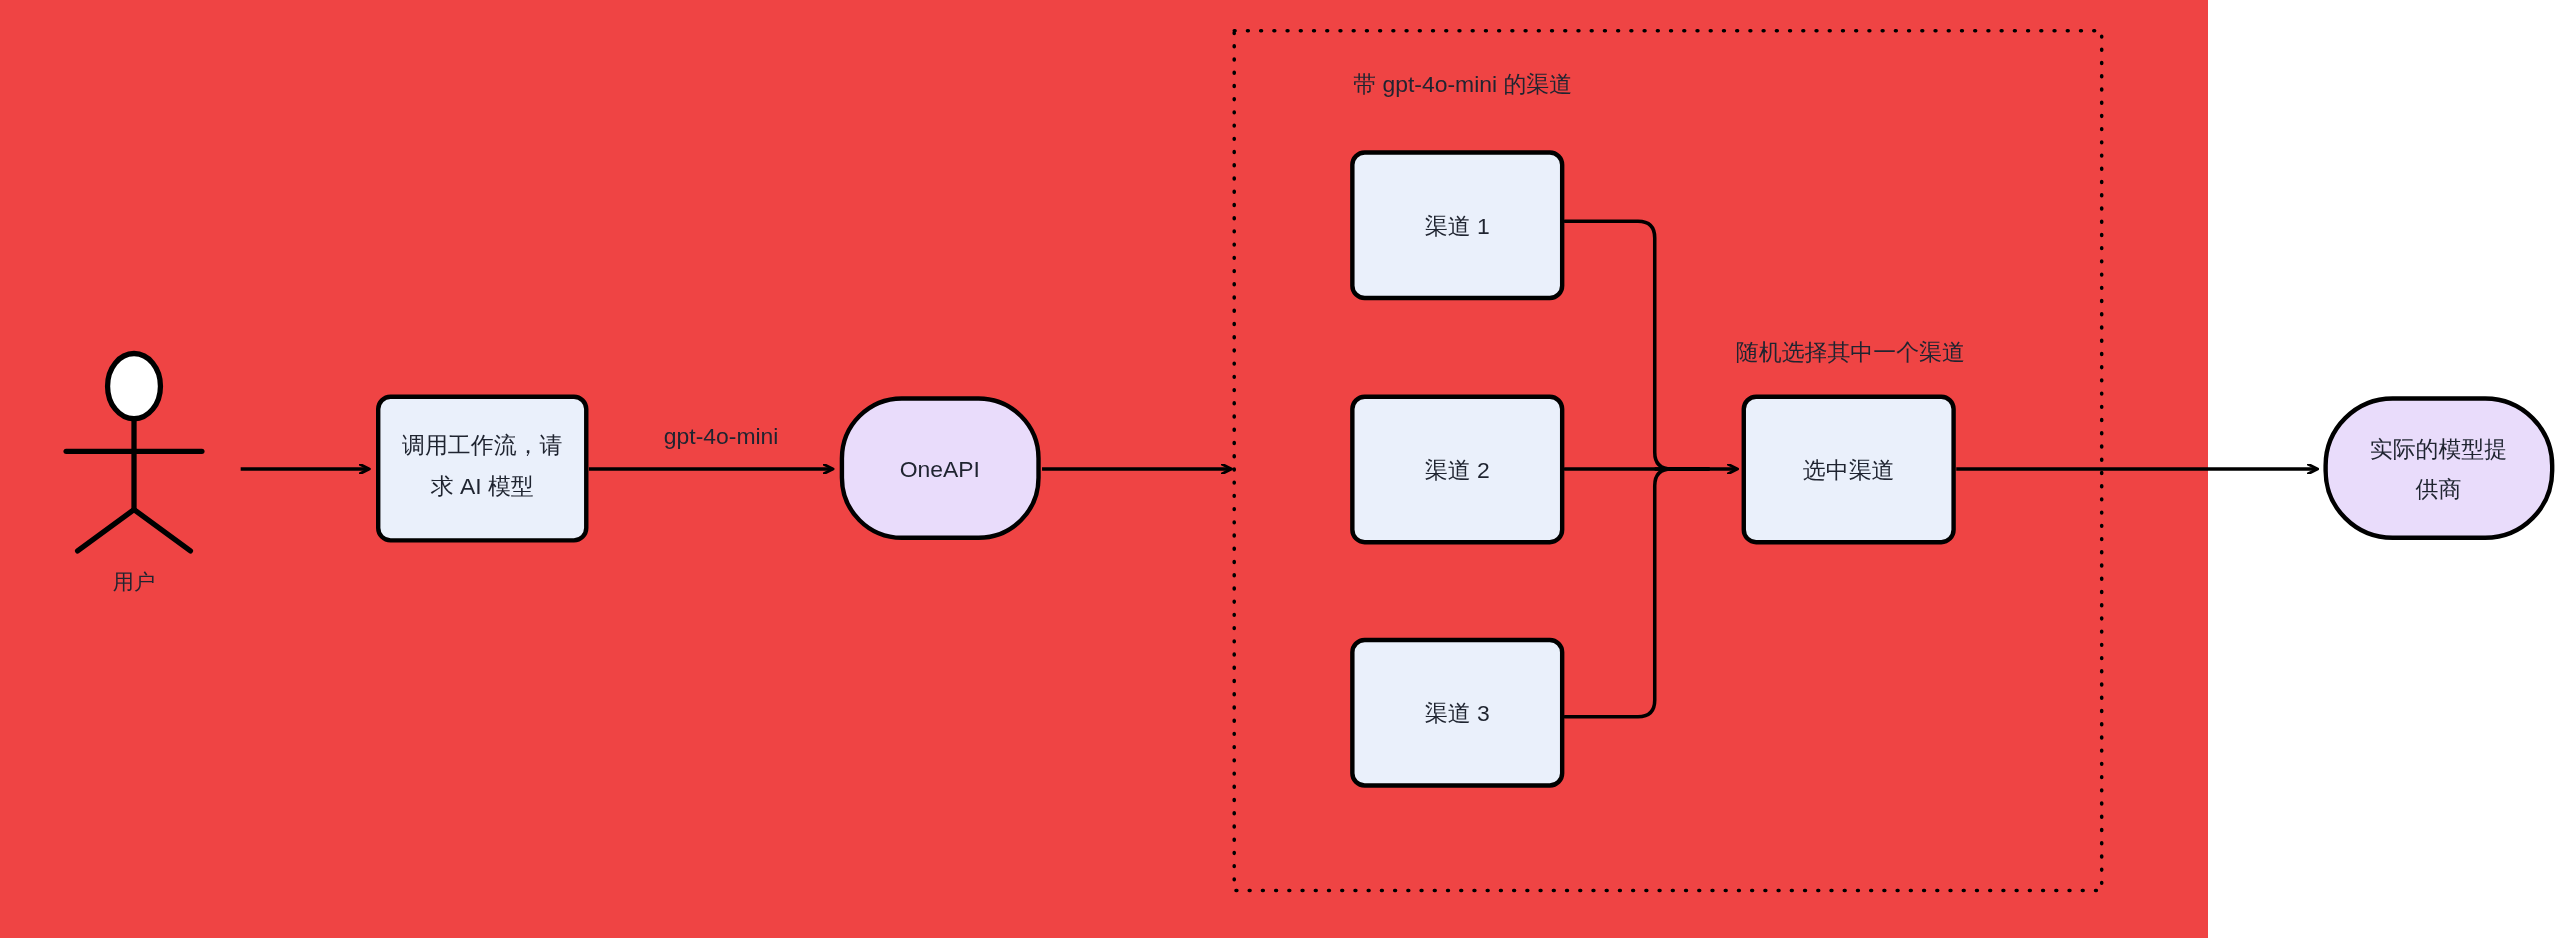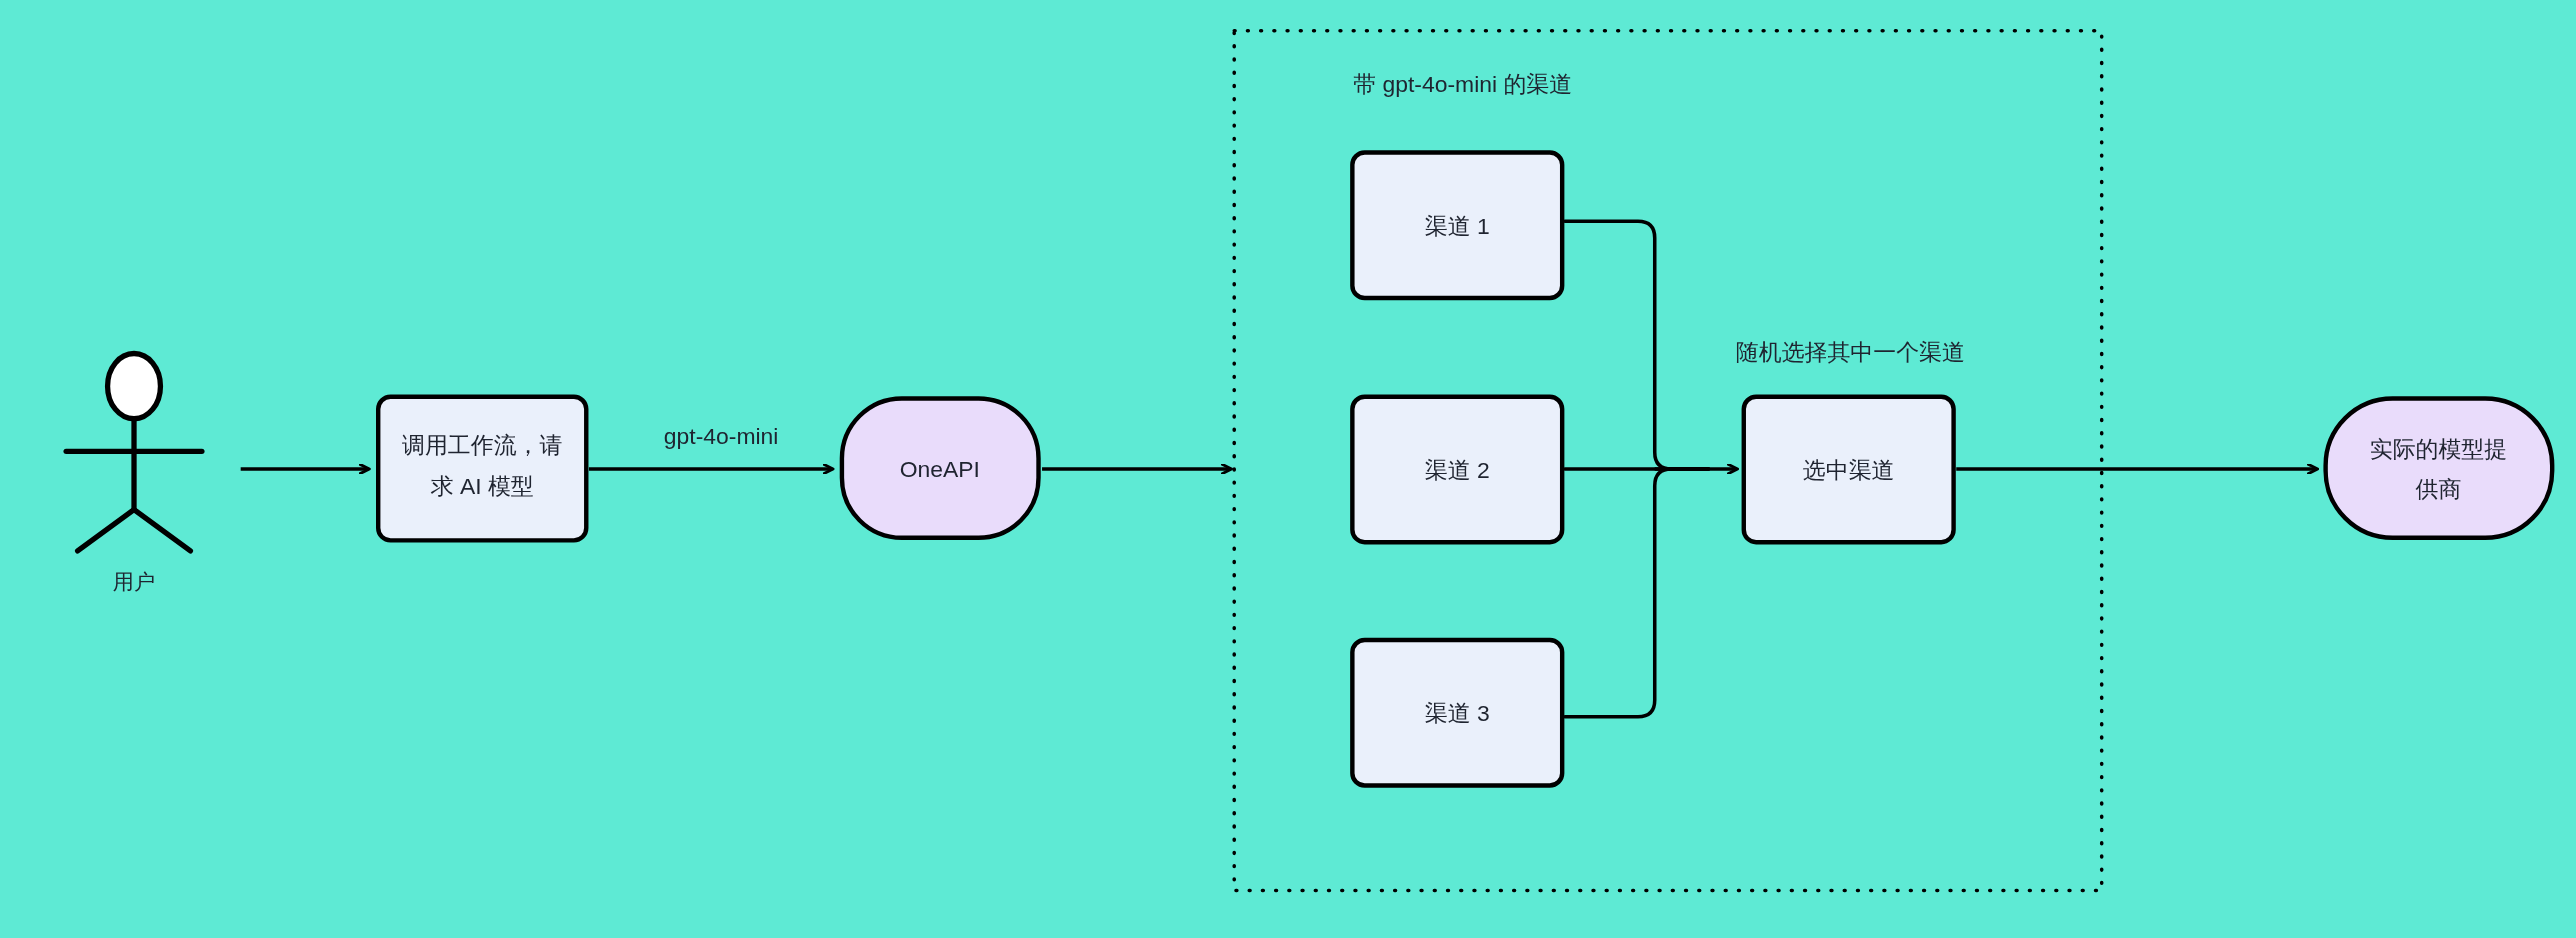--- a/index.html
+++ b/index.html
@@ -8,23 +8,23 @@
     background: #ffffff;
   }
   body {
     width: 2576px;
     height: 938px;
     font-family: "Liberation Sans", "DejaVu Sans", sans-serif;
     overflow: hidden;
   }
   #diagram-root {
     position: relative;
-    width: 2576px;
+    width: 2208px;
     height: 938px;
-    background: #5eead4;
+    background: #ef4444;
   }
   svg.canvas {
     position: absolute;
     left: 0;
     top: 0;
     width: 2576px;
     height: 938px;
   }
   .node-label, .edge-label, .group-label, .actor-label {
     font-family: "Liberation Sans", "DejaVu Sans", sans-serif;

